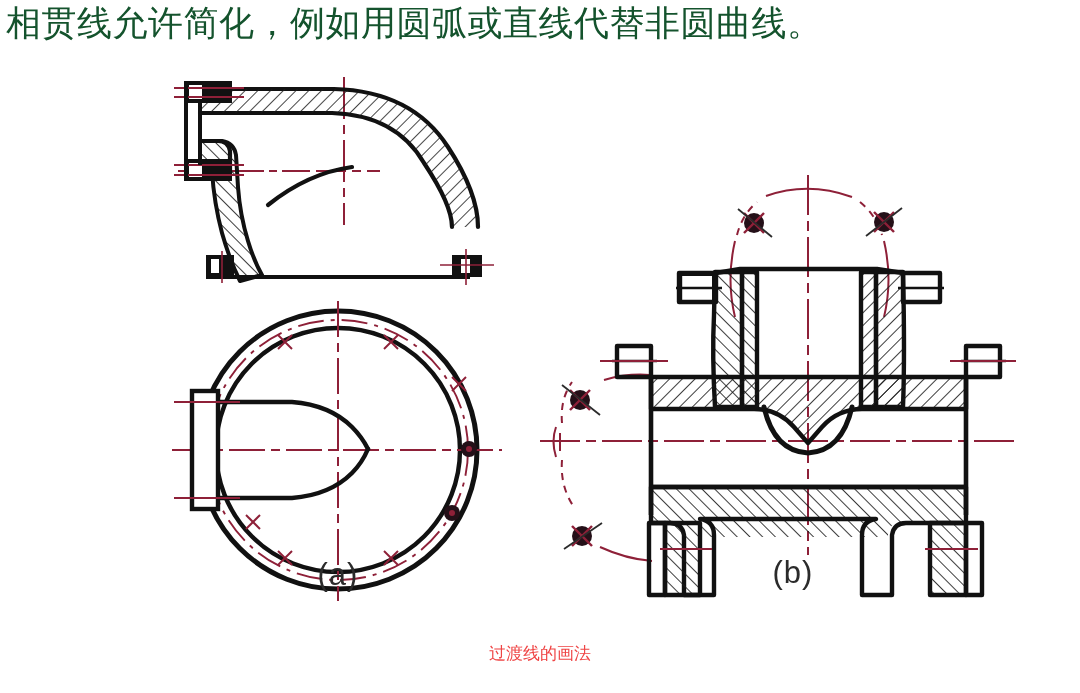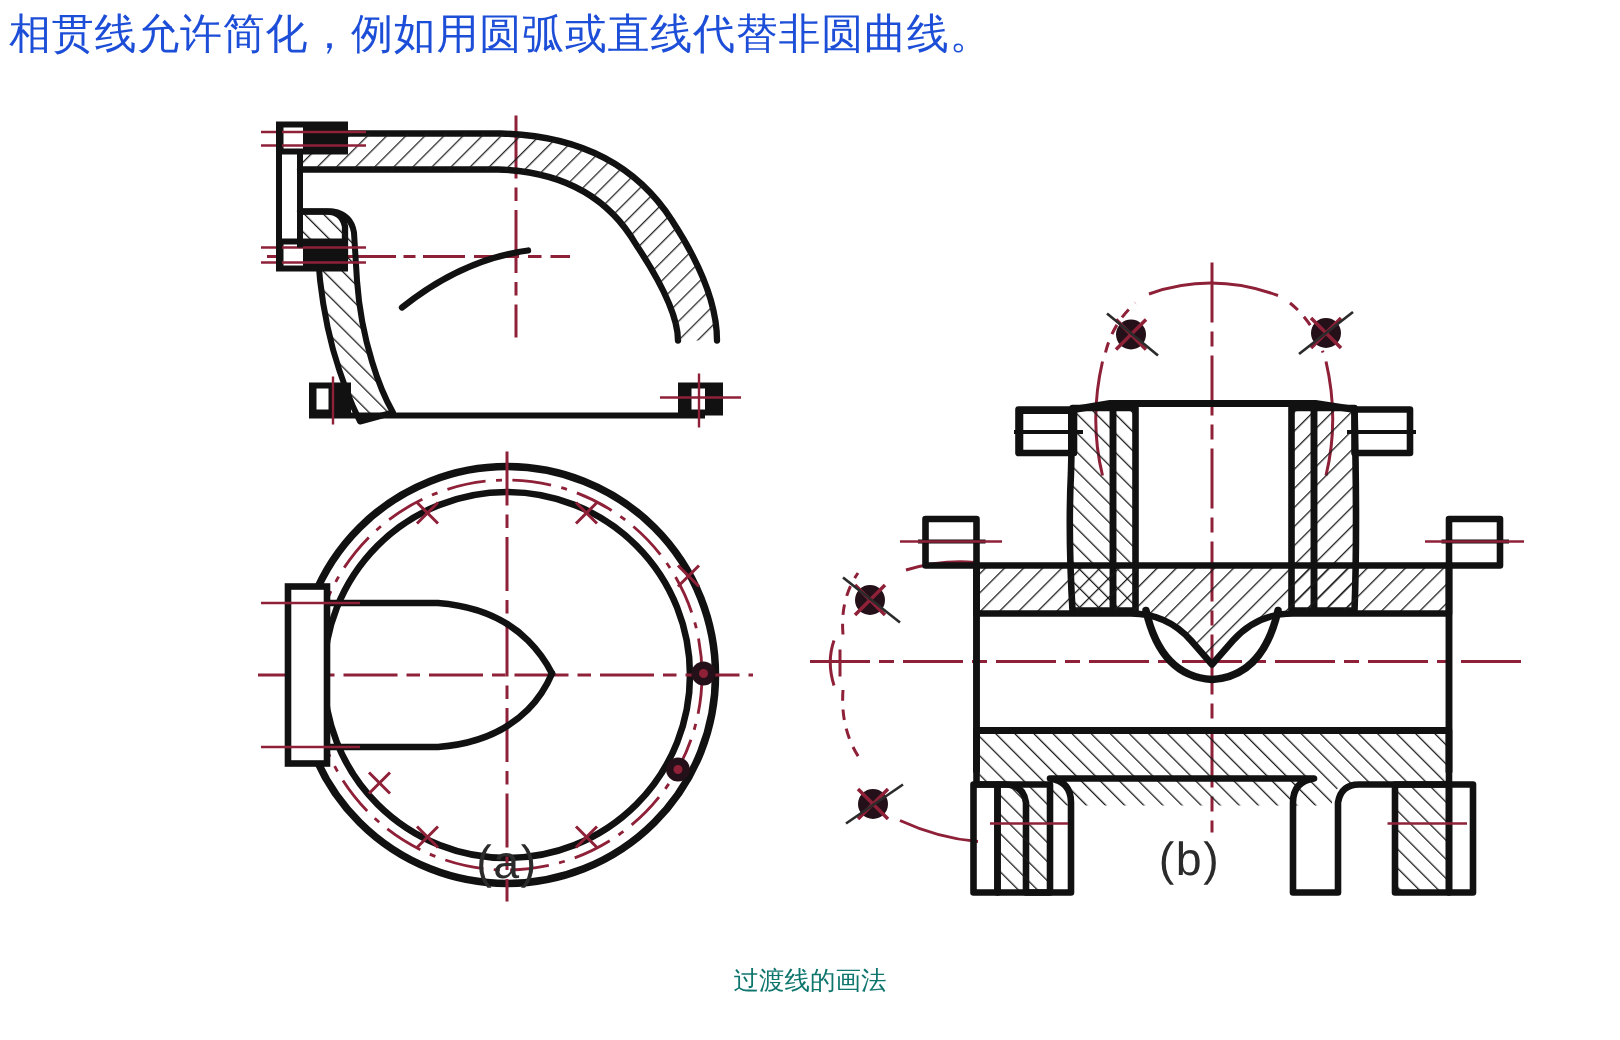--- a/index.html
+++ b/index.html
@@ -18,42 +18,42 @@
     position: relative;
     width: 1080px;
     height: 693px;
     background: #ffffff;
   }
   #title-text {
     position: absolute;
     left: 6px;
     top: 2px;
     width: 1060px;
-    font-size: 28px;
+    font-size: 35px;
     line-height: 44px;
-    color: #1d4ed8;
+    color: #14532d;
     letter-spacing: 0.5px;
     white-space: nowrap;
     font-family: "Liberation Serif", "DejaVu Serif", serif;
   }
   #figure-area {
     position: absolute;
     left: 0;
     top: 55px;
     width: 1080px;
     height: 570px;
   }
   #caption-text {
     position: absolute;
     left: 0;
     top: 642px;
     width: 1080px;
     text-align: center;
     font-size: 17px;
-    color: #0f766e;
+    color: #ef4444;
     font-family: "Liberation Sans", "DejaVu Sans", sans-serif;
   }
   svg { display: block; }
   .fig-label {
     font-family: "Liberation Sans", "DejaVu Sans", sans-serif;
     font-size: 31px;
     fill: #2b2b2b;
     letter-spacing: 1px;
   }
 </style>

